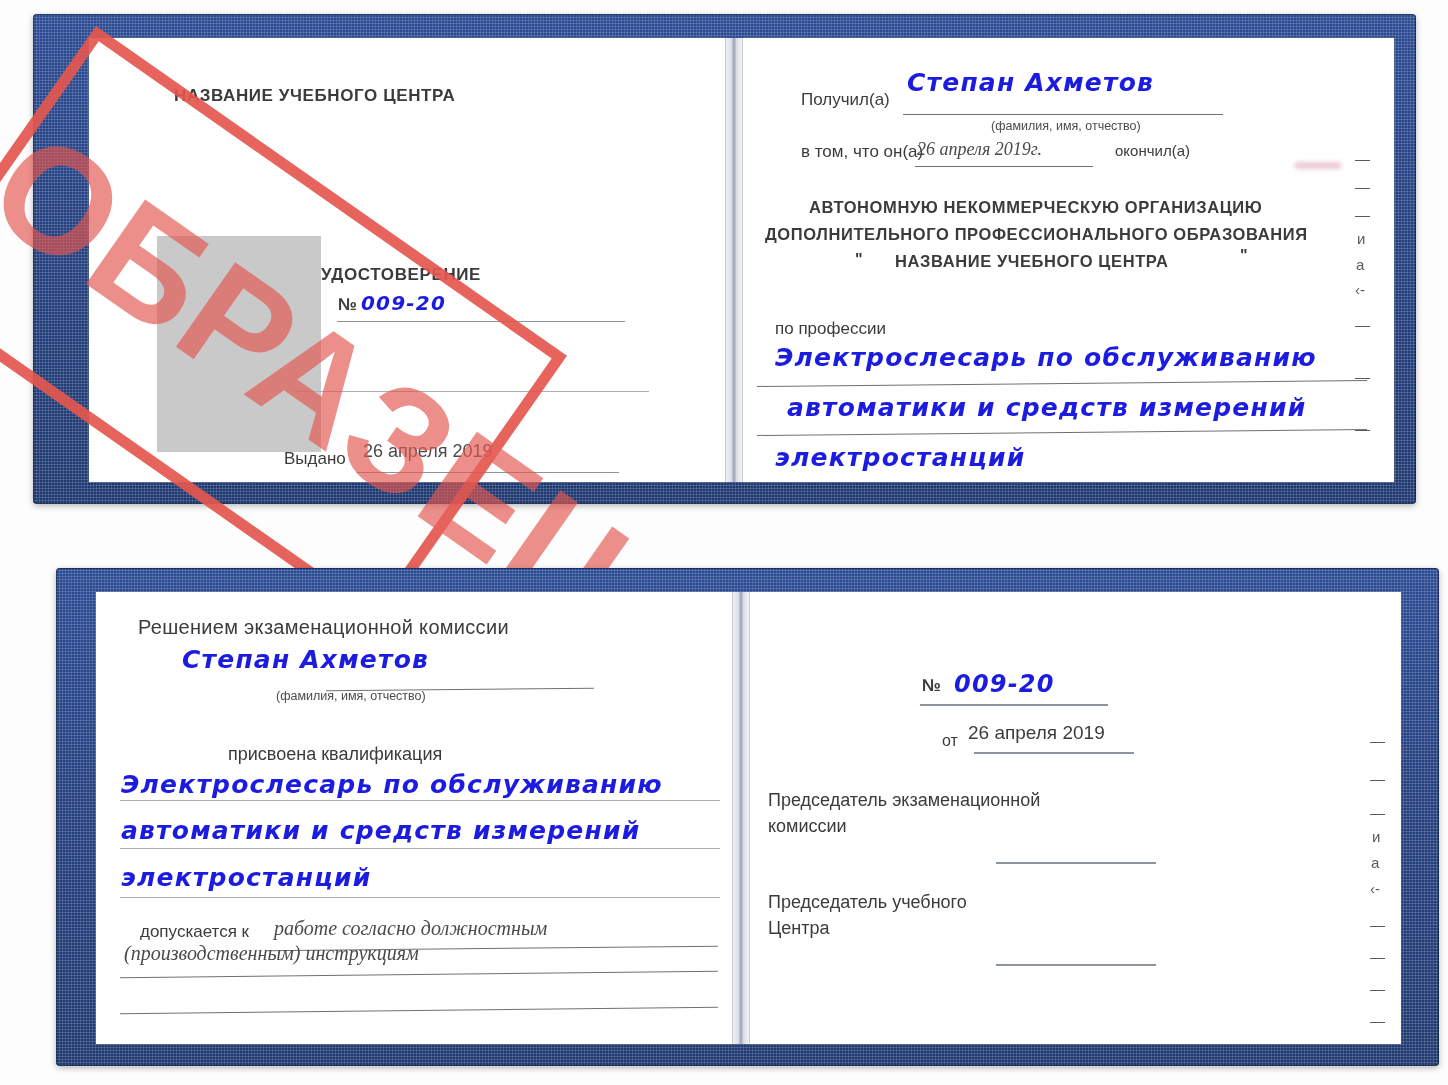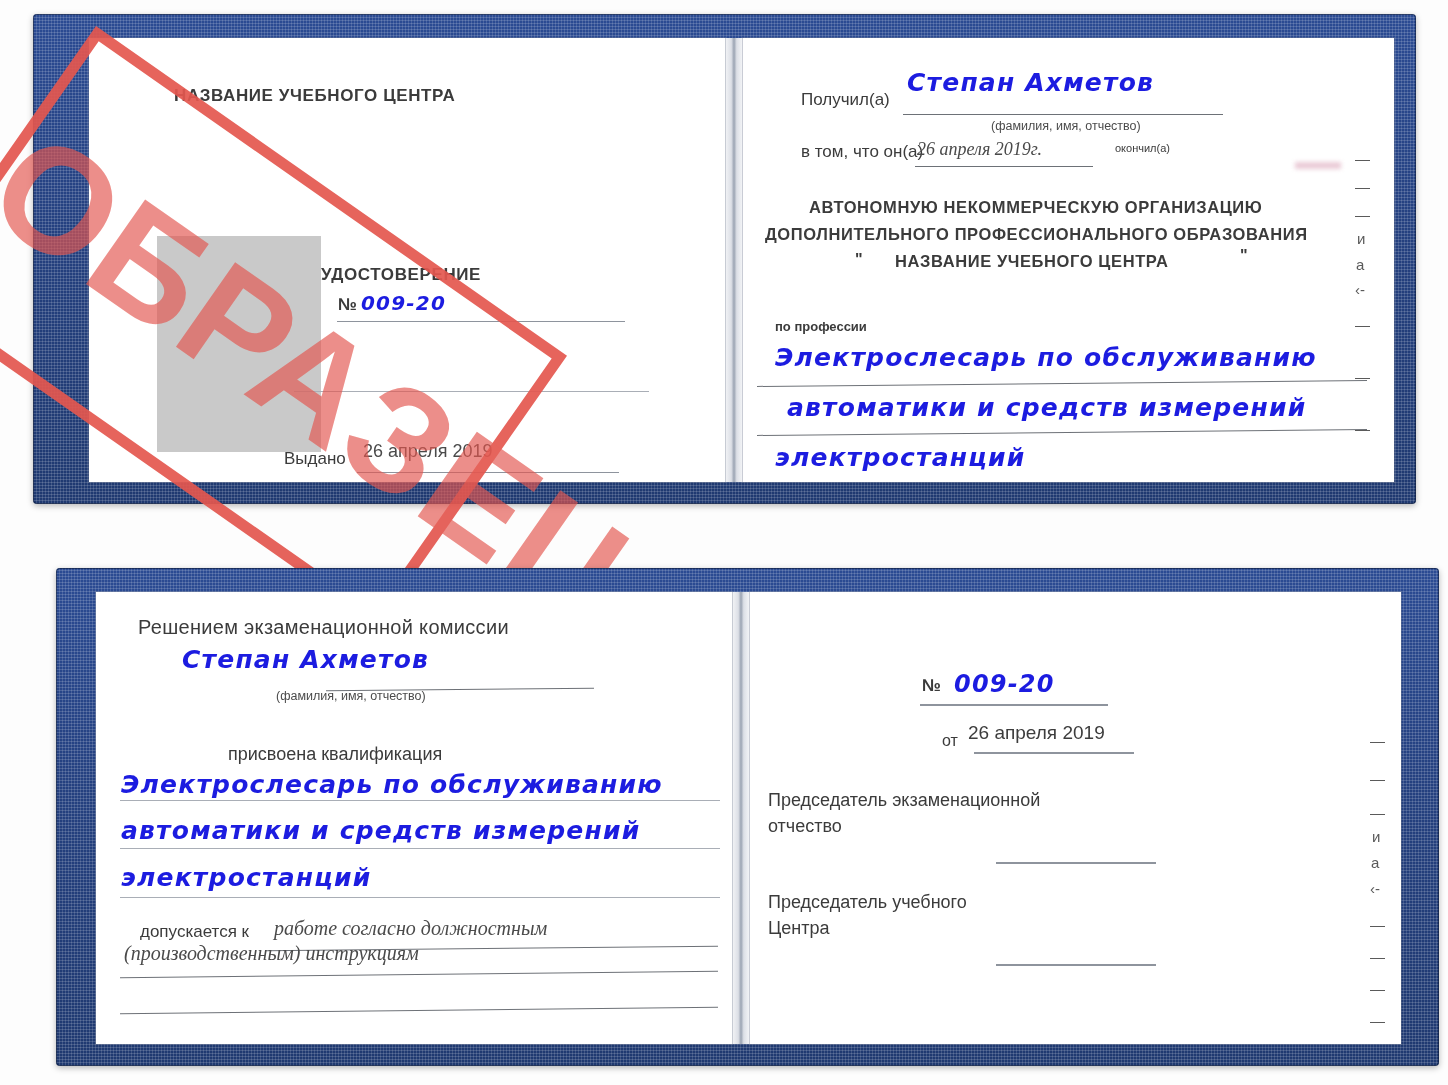--- a/index.html
+++ b/index.html
@@ -118,29 +118,29 @@
       <div class="leaf right">
 
         <div class="t sans" style="left:58px;top:52px;font-size:17px;">Получил(а)</div>
         <div class="t hand" style="left:164px;top:30px;font-size:25px;">Степан Ахметов</div>
         <div class="rule dark" style="left:160px;top:76px;width:320px;"></div>
         <div class="t sans" style="left:248px;top:81px;font-size:12.5px;color:#4b4b4b;">(фамилия, имя, отчество)</div>
 
         <div class="t sans" style="left:58px;top:104px;font-size:17px;">в том, что он(а)</div>
         <div class="t serif-it" style="left:174px;top:101px;font-size:18px;">26 апреля 2019г.</div>
         <div class="rule dark" style="left:172px;top:128px;width:178px;"></div>
-        <div class="t sans" style="left:372px;top:104px;font-size:11px;">окончил(а)</div>
+        <div class="t sans" style="left:372px;top:104px;font-size:15px;">окончил(а)</div>
 
         <div class="t sans cap" style="left:66px;top:160px;font-size:16.5px;">АВТОНОМНУЮ НЕКОММЕРЧЕСКУЮ ОРГАНИЗАЦИЮ</div>
         <div class="t sans cap" style="left:22px;top:187px;font-size:16.5px;">ДОПОЛНИТЕЛЬНОГО ПРОФЕССИОНАЛЬНОГО ОБРАЗОВАНИЯ</div>
         <div class="t sans" style="left:112px;top:213px;font-size:16px;font-weight:bold;">"</div>
         <div class="t sans cap" style="left:152px;top:214px;font-size:16.5px;">НАЗВАНИЕ УЧЕБНОГО ЦЕНТРА</div>
         <div class="t sans" style="left:497px;top:209px;font-size:16px;font-weight:bold;">"</div>
 
-        <div class="t sans" style="left:32px;top:281px;font-size:13px;font-weight:bold;">по профессии</div>
+        <div class="t sans" style="left:32px;top:281px;font-size:17px;">по профессии</div>
 
         <div class="t hand" style="left:32px;top:305px;font-size:25px;">Электрослесарь по обслуживанию</div>
         <div class="rule dark" style="left:14px;top:345px;width:610px;transform:rotate(-0.55deg);"></div>
 
         <div class="t hand" style="left:44px;top:355px;font-size:25px;">автоматики и средств измерений</div>
         <div class="rule dark" style="left:14px;top:394px;width:610px;transform:rotate(-0.55deg);"></div>
 
         <div class="t hand" style="left:32px;top:405px;font-size:25px;">электростанций</div>
 
         <div class="pinkblur" style="left:552px;top:124px;"></div>
@@ -199,21 +199,21 @@
 
         <div class="t sans" style="left:172px;top:84px;font-size:17px;font-weight:bold;">№</div>
         <div class="t hand" style="left:204px;top:78px;font-size:24px;">009-20</div>
         <div class="rule" style="left:170px;top:112px;width:188px;height:2px;"></div>
 
         <div class="t sans" style="left:192px;top:140px;font-size:16px;">от</div>
         <div class="t sans" style="left:218px;top:130px;font-size:19px;color:#3d3d3d;">26 апреля 2019</div>
         <div class="rule" style="left:224px;top:160px;width:160px;height:2px;"></div>
 
         <div class="t sans" style="left:18px;top:198px;font-size:18px;">Председатель экзаменационной</div>
-        <div class="t sans" style="left:18px;top:224px;font-size:18px;">отчество</div>
+        <div class="t sans" style="left:18px;top:224px;font-size:18px;">комиссии</div>
         <div class="rule" style="left:246px;top:270px;width:160px;height:2px;"></div>
 
         <div class="t sans" style="left:18px;top:300px;font-size:18px;">Председатель учебного</div>
         <div class="t sans" style="left:18px;top:326px;font-size:18px;">Центра</div>
         <div class="rule" style="left:246px;top:372px;width:160px;height:2px;"></div>
 
         <div class="bleed" style="left:620px;top:140px;">—</div>
         <div class="bleed" style="left:620px;top:178px;">—</div>
         <div class="bleed" style="left:620px;top:212px;">—</div>
         <div class="bleed" style="left:622px;top:236px;">и</div>

